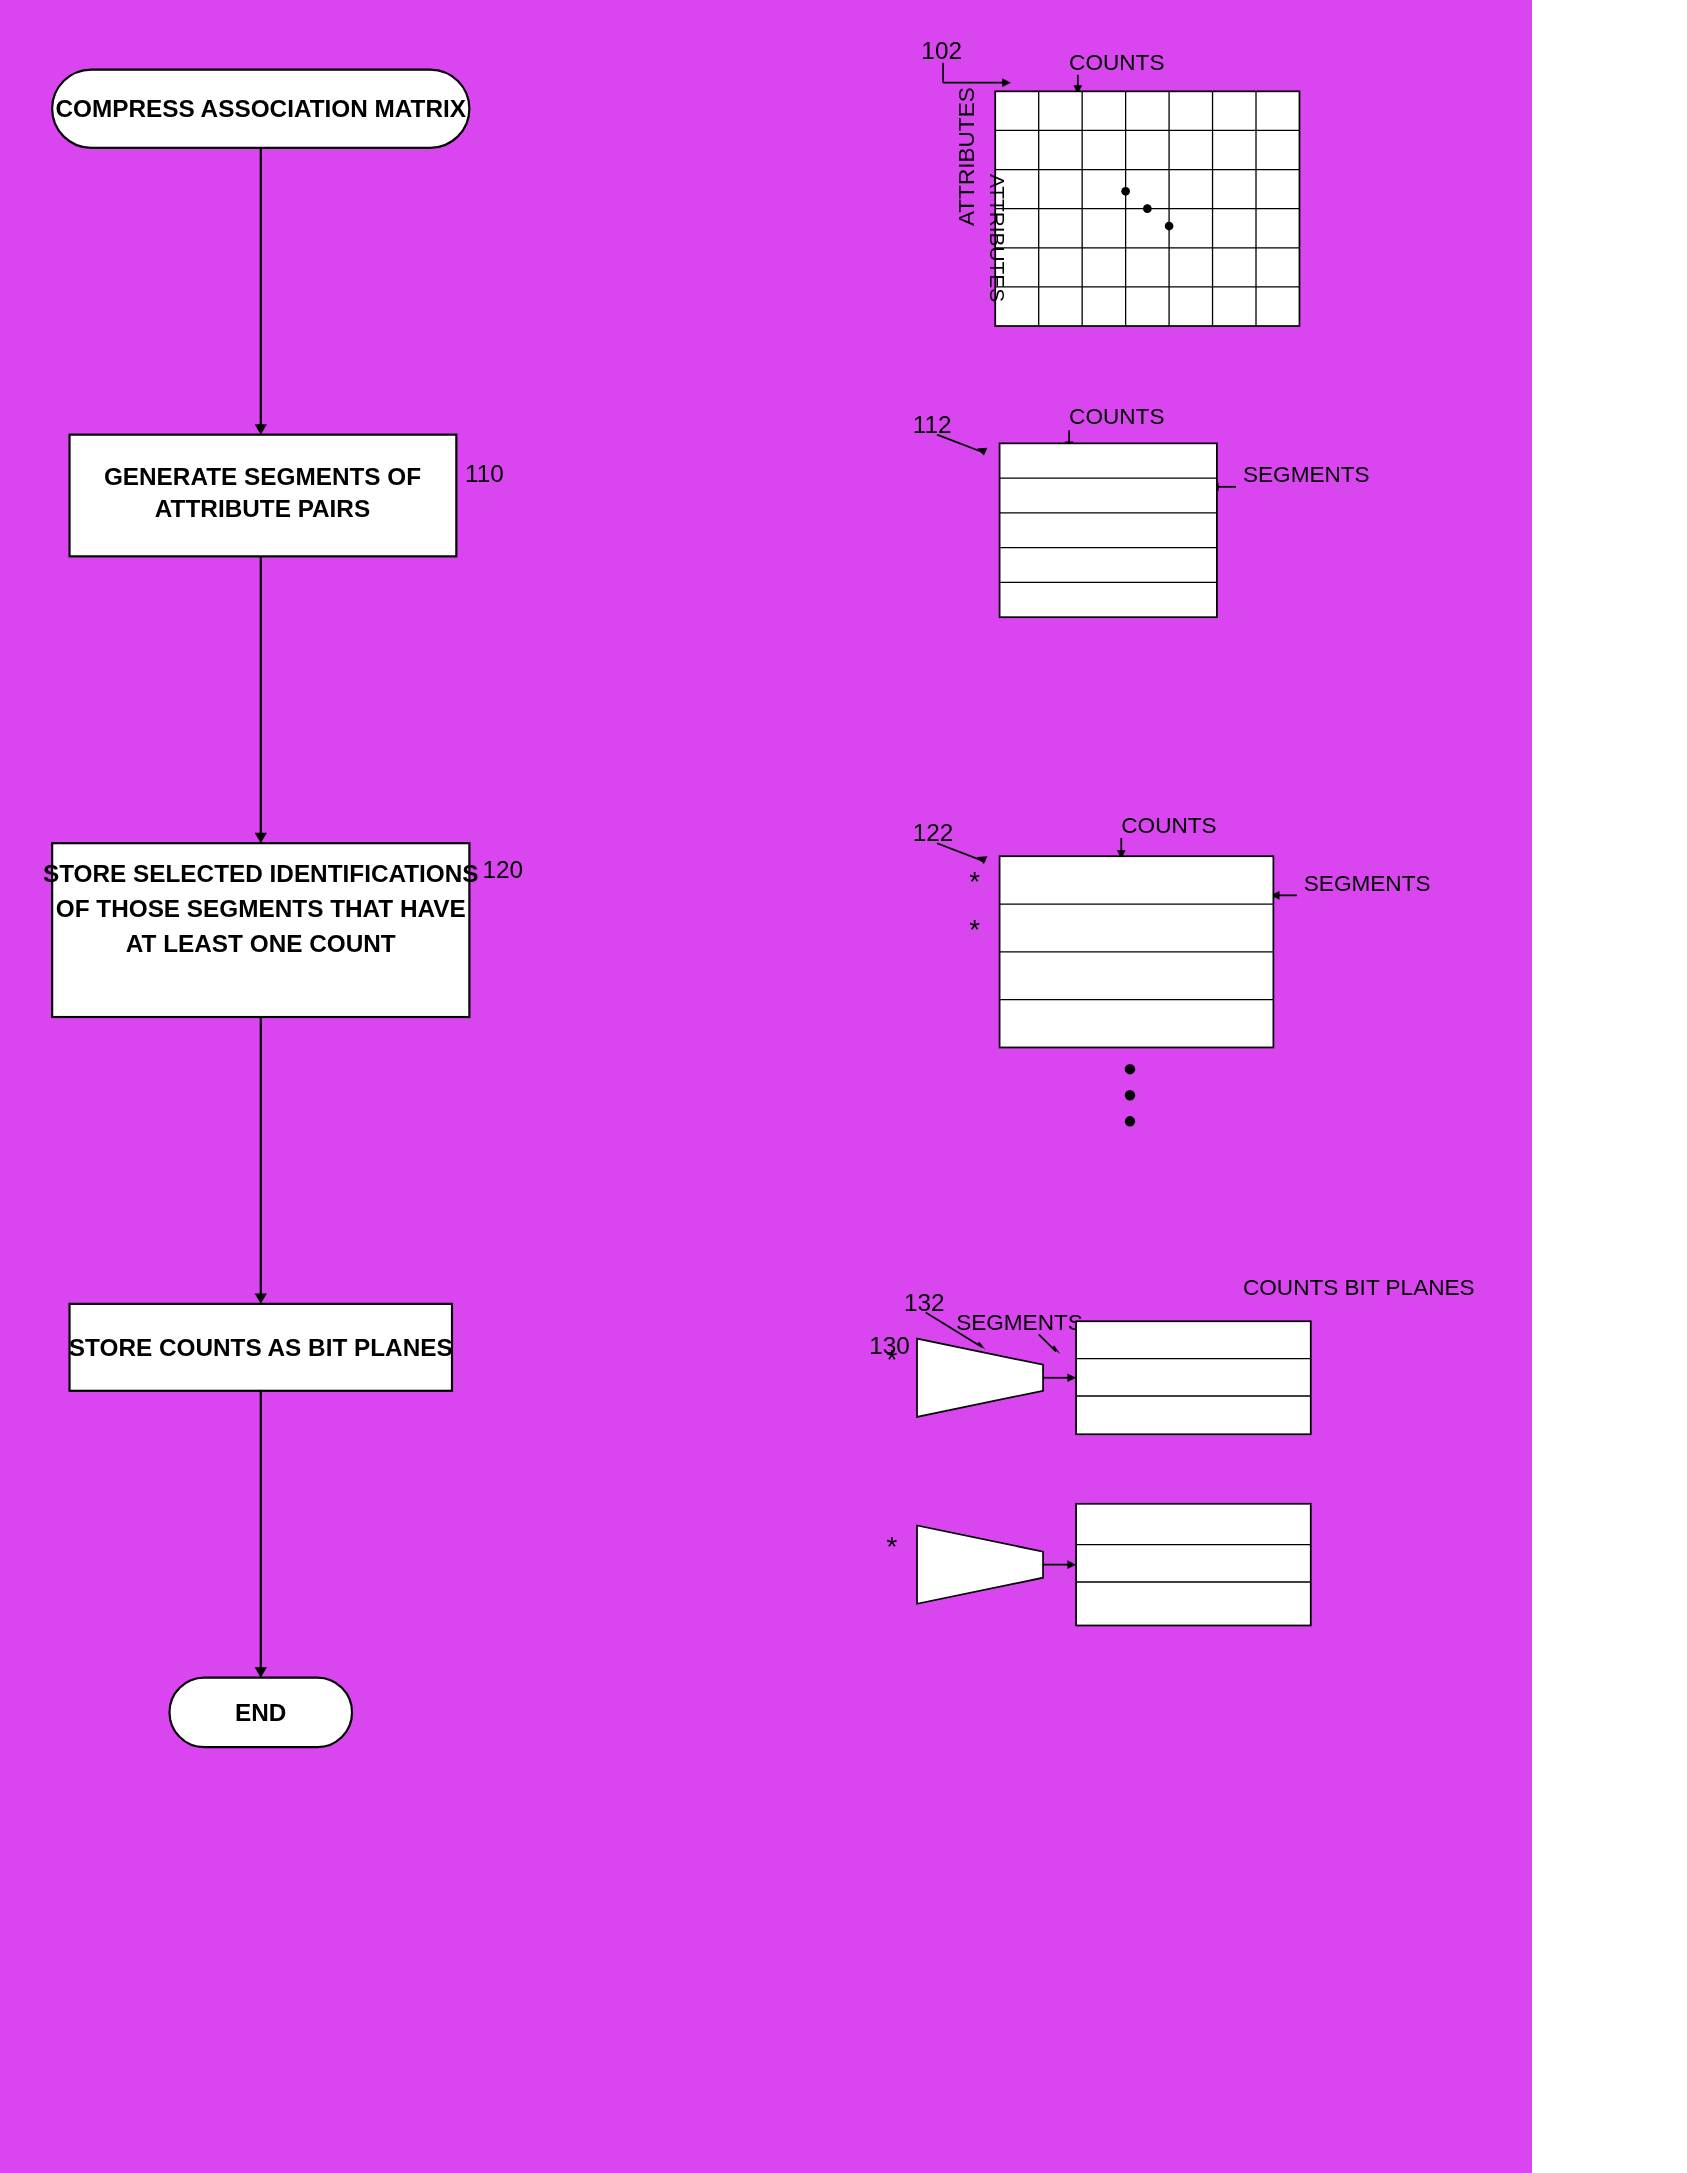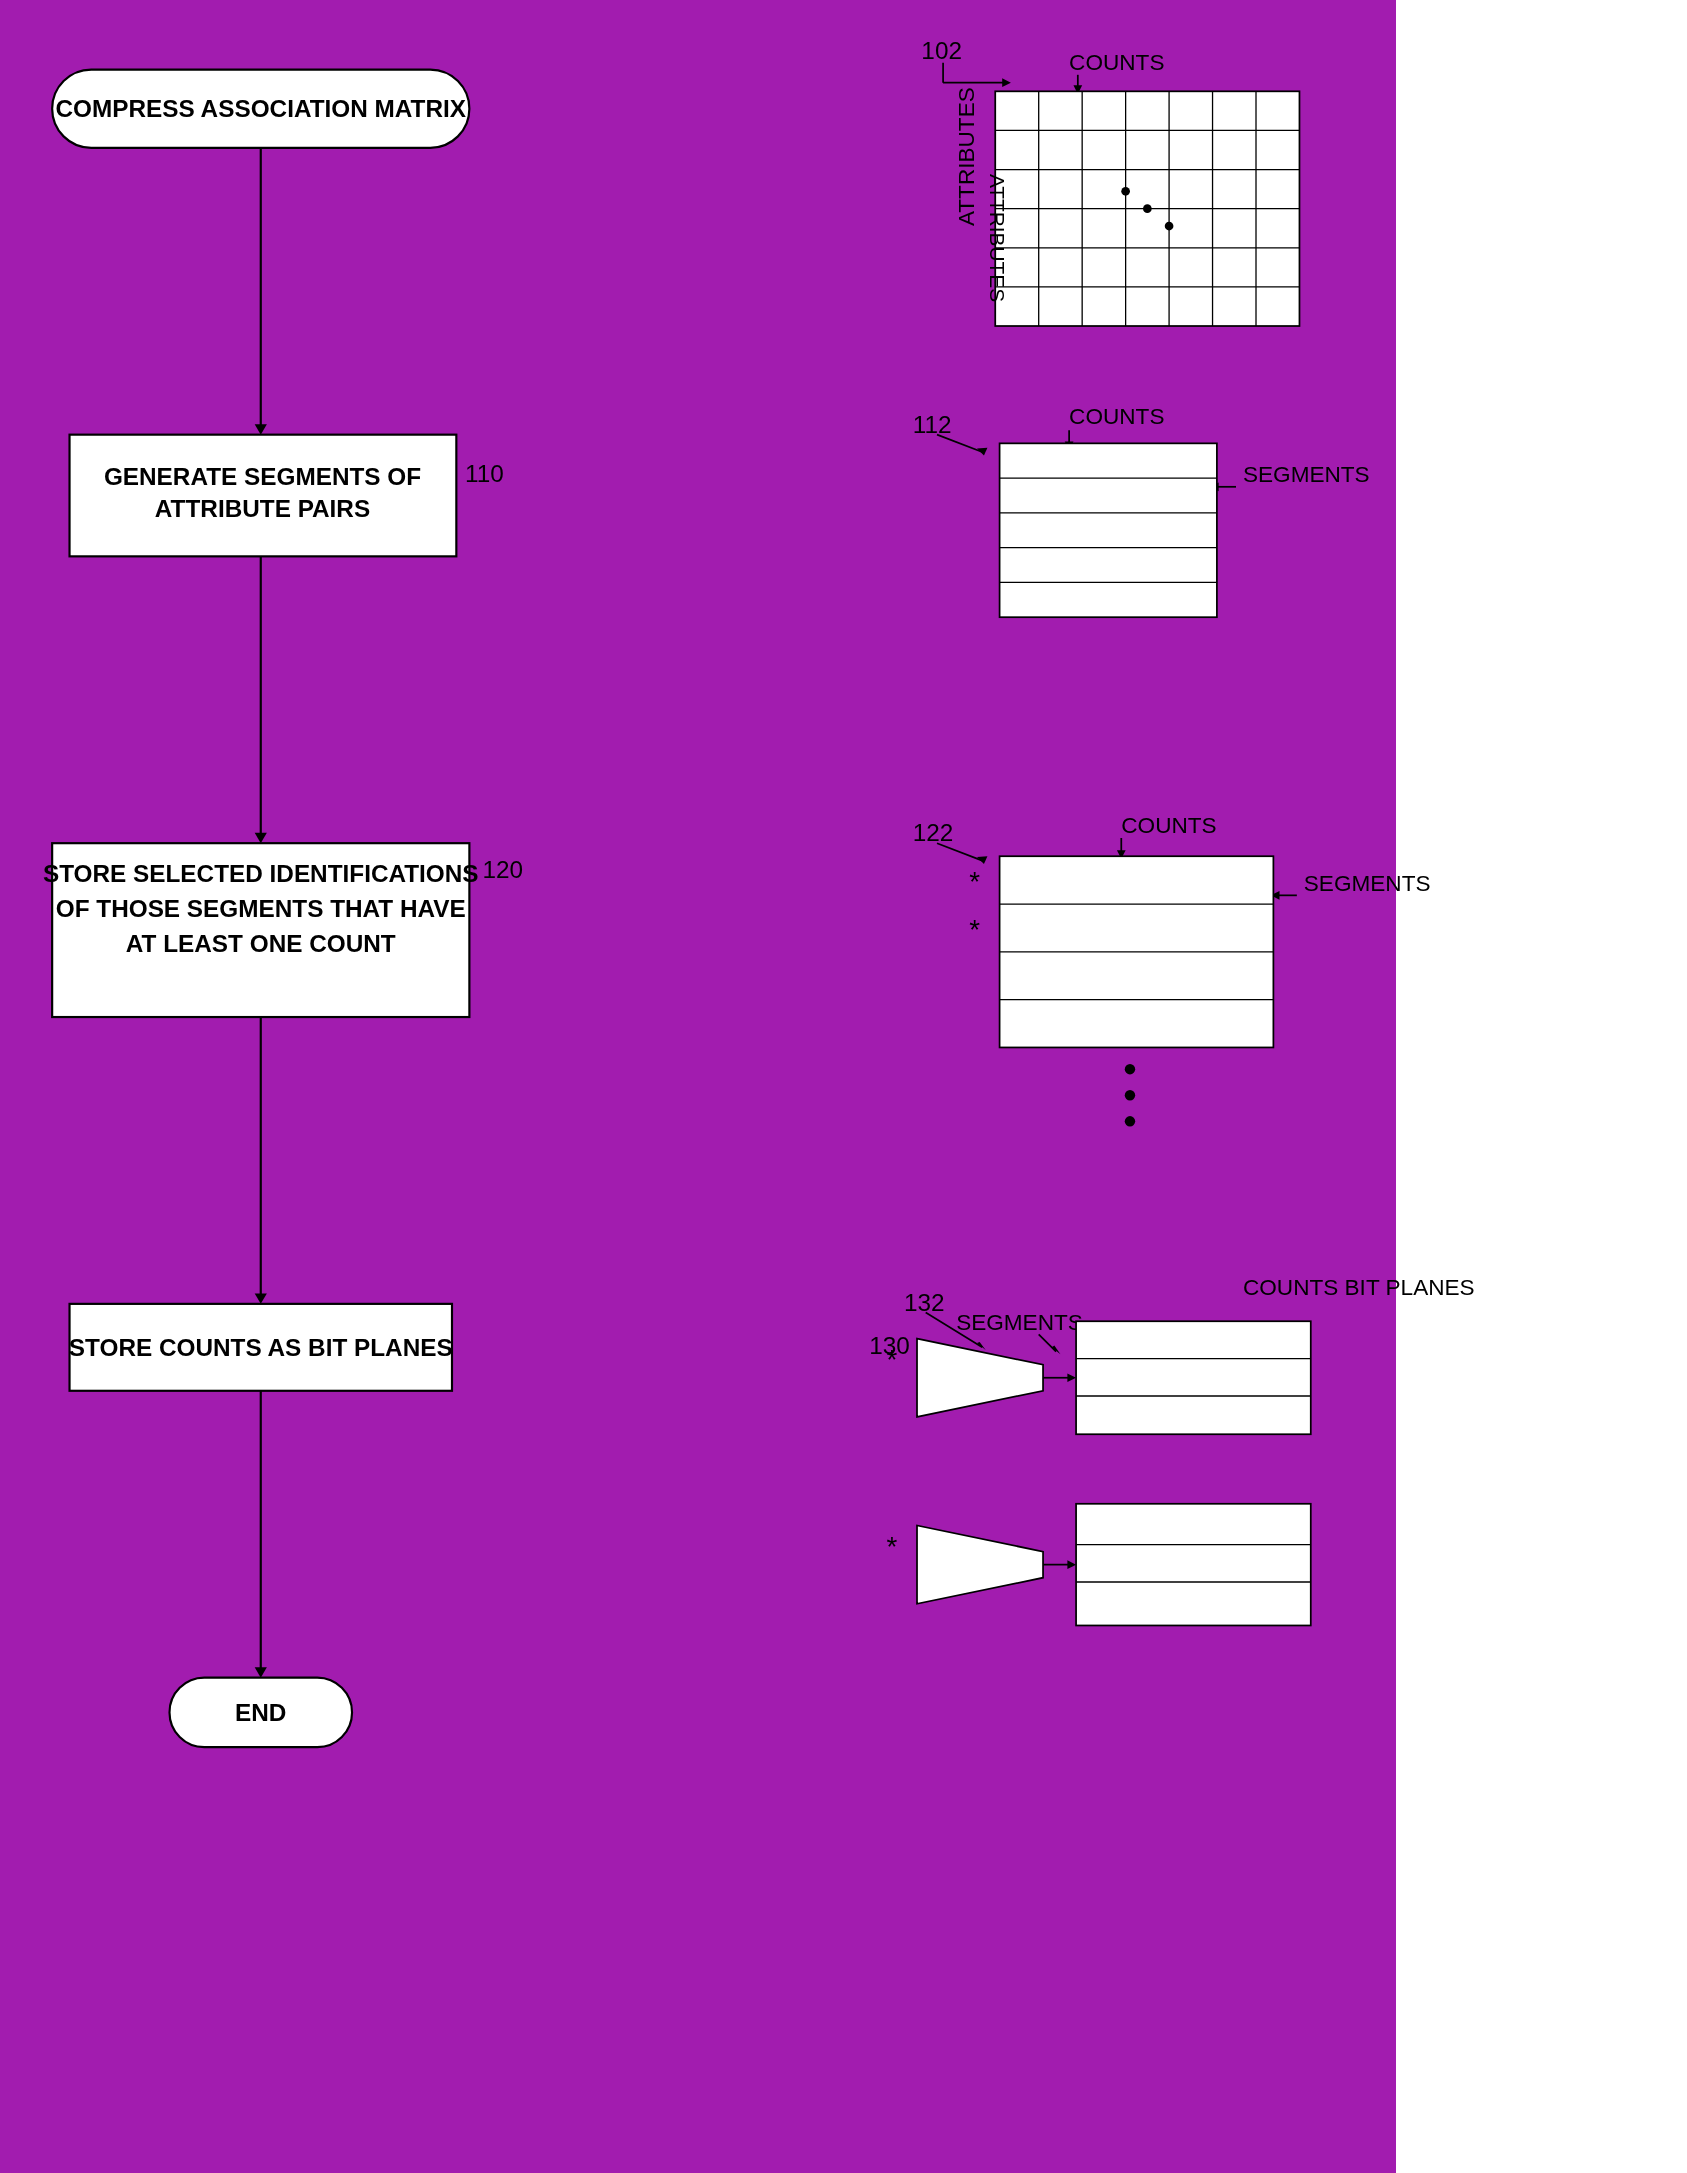--- a/index.html
+++ b/index.html
@@ -7,23 +7,23 @@
       background: #fff;
       font-family: Arial, sans-serif;
       width: 1688px;
       min-height: 2174px;
       position: relative;
       overflow: hidden;
     }
 
     .diagram-container {
       position: relative;
-      width: 1396px;
+      width: 1532px;
       height: 2174px;
-      background: #a21caf;
+      background: #d946ef;
     }
 
     
     .svg-overlay {
       position: absolute;
       top: 0;
       left: 0;
       width: 1688px;
       height: 2174px;
       pointer-events: none;

